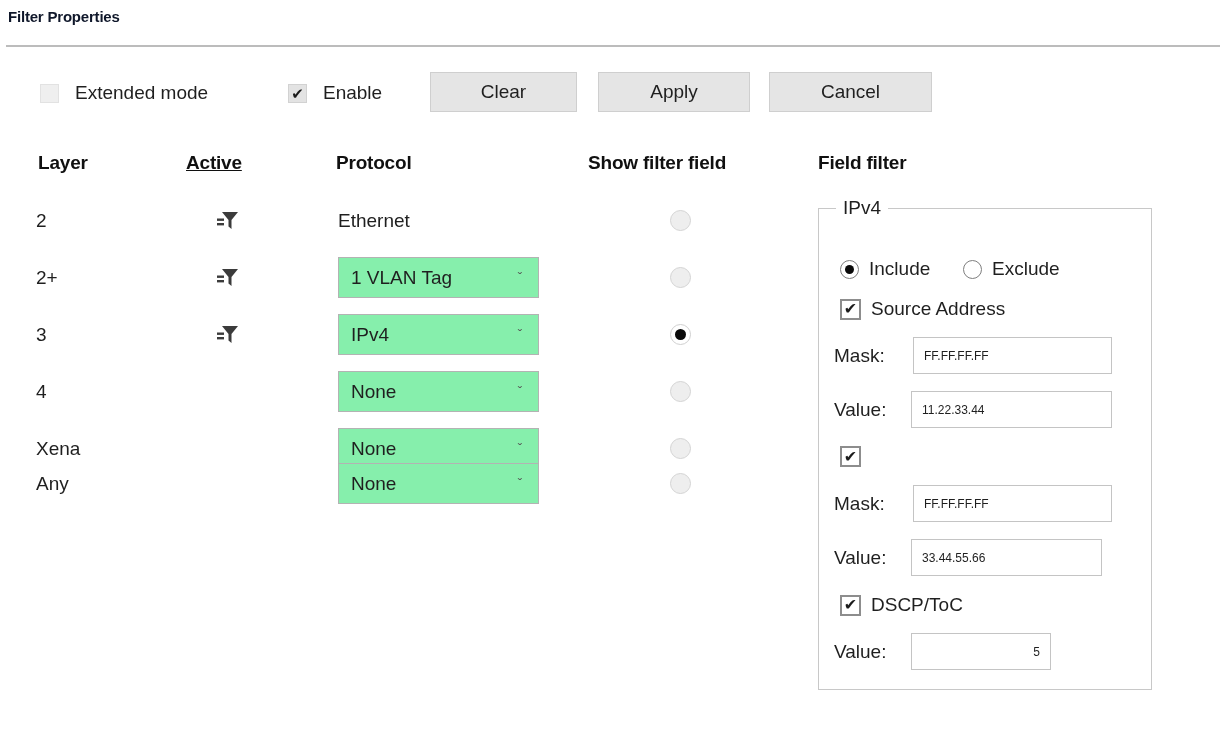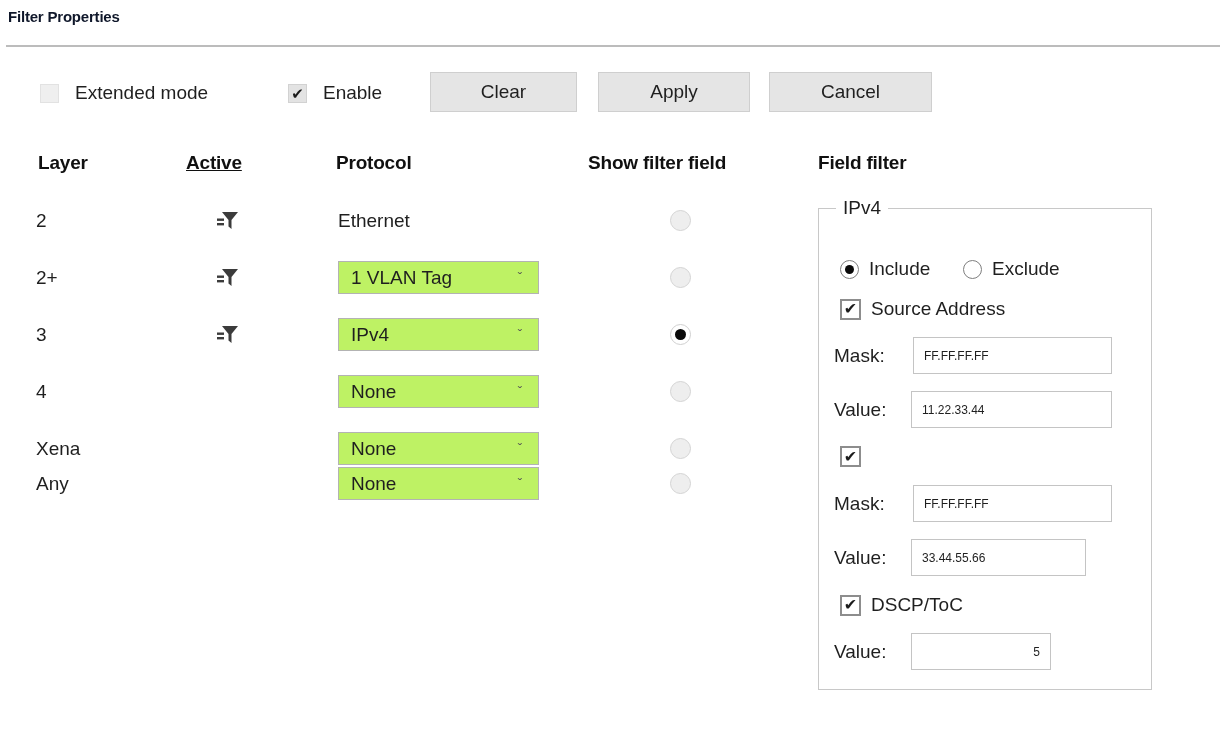--- a/index.html
+++ b/index.html
@@ -143,23 +143,23 @@
     height: 57px;
     display: flex;
     align-items: center;
   }
   .plain-proto {
     font-size: 19px;
     color: #1f1f1f;
   }
   .combo {
     width: 201px;
-    height: 33px;
-    box-sizing: border-box;
-    background: #bef264;
+    height: 41px;
+    box-sizing: border-box;
+    background: #86efac;
     border: 1px solid #b3b3b3;
     display: flex;
     align-items: center;
     justify-content: space-between;
     padding: 0 12px 0 12px;
     font-size: 19px;
     color: #1f1f1f;
     cursor: default;
   }
   .combo .chev {
@@ -437,21 +437,21 @@
 <div class="ff-row" style="left:840px; top:446px;">
   <span class="chkbox box-on">
     <span>✔</span>
   </span>
 </div>
 
 <div class="field-label" style="left:834px; top:493px;">Mask:</div>
 <div class="txtfield" style="left:913px; top:485px; width:199px;">FF.FF.FF.FF</div>
 
 <div class="field-label" style="left:834px; top:547px;">Value:</div>
-<div class="txtfield" style="left:911px; top:539px; width:175px;">33.44.55.66</div>
+<div class="txtfield" style="left:911px; top:539px; width:191px;">33.44.55.66</div>
 
 <div class="ff-row" style="left:840px; top:594px;">
   <span class="chkbox box-on">
     <span>✔</span>
   </span>
   <span class="ff-label">DSCP/ToC</span>
 </div>
 
 <div class="field-label" style="left:834px; top:641px;">Value:</div>
 <div class="txtfield right" style="left:911px; top:633px; width:140px;">5</div>

